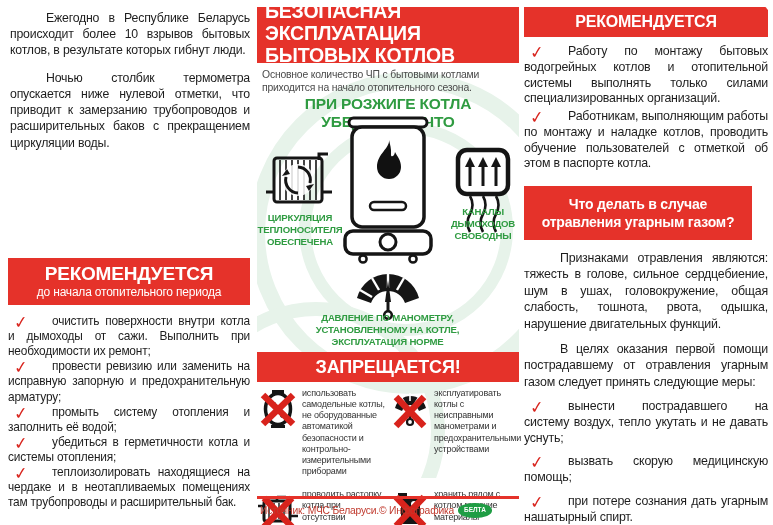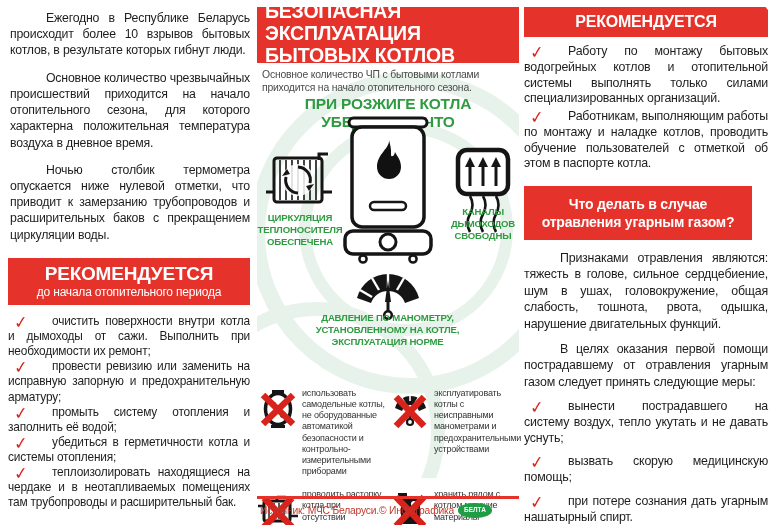--- a/index.html
+++ b/index.html
@@ -61,21 +61,20 @@
 <div class="poster">
 
   <div class="rings">
     <div class="ring r1"></div>
     <div class="ring r2"></div>
     <div class="ring r3"></div>
   </div>
 
   <div class="left-col">
     <p class="para">Ежегодно в Республике Беларусь происходит более 10 взрывов бытовых котлов, в результате которых гибнут люди.</p>
-    <p class="para">Основное количество чрезвычайных происшествий приходится на начало отопительного сезона, для которого характерна положительная температура воздуха в дневное время.</p>
     <p class="para">Ночью столбик термометра опускается ниже нулевой отметки, что приводит к замерзанию трубопроводов и расширительных баков с прекращением циркуляции воды.</p>
   </div>
 
   <div class="left-reco red">
     <div class="t1">РЕКОМЕНДУЕТСЯ</div>
     <div class="t2">до начала отопительного периода</div>
   </div>
 
   <div class="left-checks">
     <div class="citem"><span class="check"></span><span>очистить поверхности внутри котла и дымоходы от сажи. Выполнить при необходимости их ремонт;</span></div>
@@ -174,20 +173,21 @@
       </g>
       <polygon points="39,42 45,42 42,20" fill="#151515"></polygon>
       <line x1="42" y1="42" x2="42" y2="52" stroke="#151515" stroke-width="3"></line>
       <circle cx="42" cy="55" r="3.8" fill="#fff" stroke="#151515" stroke-width="2.6"></circle>
     </svg>
   </div>
   <div class="glabel" style="left:300px;top:312px;width:175px;">ДАВЛЕНИЕ ПО МАНОМЕТРУ,
 УСТАНОВЛЕННОМУ НА КОТЛЕ,
 ЭКСПЛУАТАЦИЯ НОРМЕ</div>
 
+  <div class="c-ban2 red">ЗАПРЕЩАЕТСЯ!</div>
 
   <div class="p-grid">
     <div>
       <svg width="40" height="42" viewBox="0 0 40 42">
         <ellipse cx="20" cy="21" rx="12.5" ry="15.5" fill="#fff" stroke="#151515" stroke-width="3.5"></ellipse>
         <rect x="14" y="2" width="12" height="4" fill="#151515"></rect>
         <rect x="13" y="37" width="14" height="3" fill="#151515"></rect>
         <circle cx="16" cy="16" r="2" fill="#151515"></circle>
           <circle cx="25" cy="27" r="3" fill="#151515"></circle>
         <g stroke="#d8231c" stroke-width="6.5">

